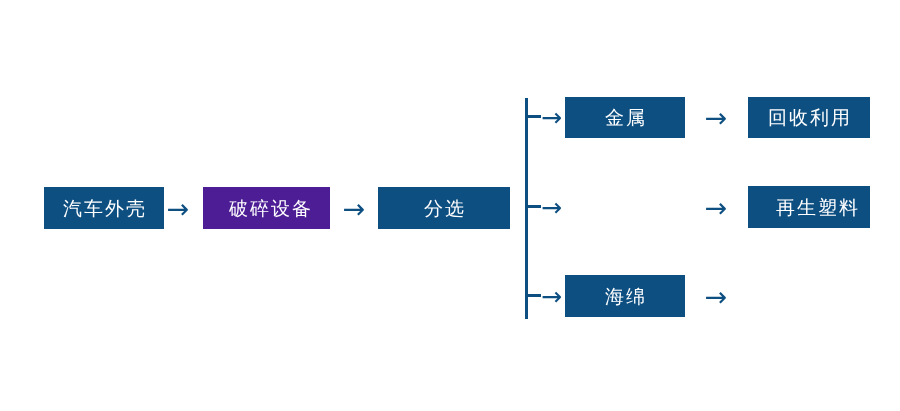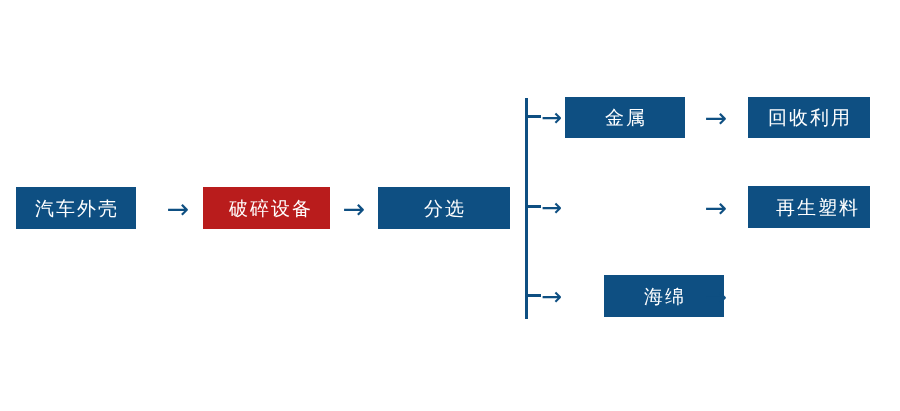--- a/index.html
+++ b/index.html
@@ -27,21 +27,21 @@
     color: #ffffff;
     font-size: 19px;
     font-weight: 400;
     letter-spacing: 2px;
     text-indent: 2px;
     line-height: 1;
     white-space: nowrap;
     user-select: none;
   }
   .node.blue { background: #0E4F82; }
-  .node.red  { background: #b91c1c; padding-left: 7px; }
+  .node.red  { background: #4c1d95; padding-left: 7px; }
 
   .arrow {
     position: absolute;
     box-sizing: border-box;
     display: flex;
     align-items: center;
     justify-content: center;
     color: #0E4F82;
     font-size: 27px;
     line-height: 1;
@@ -55,21 +55,21 @@
     background: #0E4F82;
   }
   
   .stub {
     position: absolute;
     background: #0E4F82;
     height: 3px;
   }
 
   
-  #node-shell      { left: 16px;  top: 187px; width: 120px; height: 42px; }
+  #node-shell      { left: 44px;  top: 187px; width: 120px; height: 42px; }
   #arrow-1         { left: 156px; top: 187px; width: 44px;  height: 42px; }
   #node-crusher    { left: 203px; top: 187px; width: 127px; height: 42px; }
   #arrow-2         { left: 332px; top: 187px; width: 44px;  height: 42px; }
   #node-sorting    { left: 378px; top: 187px; width: 132px; height: 42px; font-family: Liberation Serif, serif; }
 
   
   #trunk-line      { left: 525px; top: 98px;  width: 3px;   height: 221px; }
 
   
   #stub-1          { left: 527px; top: 115px; width: 14px; }
@@ -81,21 +81,21 @@
   
   #stub-2          { left: 527px; top: 205px; width: 14px; }
   #arrow-b2        { left: 528px; top: 187px; width: 34px;  height: 40px; }
   #node-plastic    { left: 565px; top: 186px; width: 120px; height: 42px; }
   #arrow-4         { left: 692px; top: 186px; width: 48px;  height: 42px; }
   #node-repla      { left: 748px; top: 186px; width: 122px; height: 42px; padding-left: 16px; }
 
   
   #stub-3          { left: 527px; top: 294px; width: 14px; }
   #arrow-b3        { left: 528px; top: 276px; width: 34px;  height: 40px; }
-  #node-sponge     { left: 565px; top: 275px; width: 120px; height: 42px; margin-left: 39px; }
+  #node-sponge     { left: 565px; top: 275px; width: 120px; height: 42px; }
   #arrow-5         { left: 692px; top: 275px; width: 48px;  height: 42px; }
   #node-incin      { left: 748px; top: 275px; width: 122px; height: 42px; }
 
   .branch-arrow {
     font-size: 25px;
     justify-content: flex-end;
   }
 </style>
 </head>
 <body>

